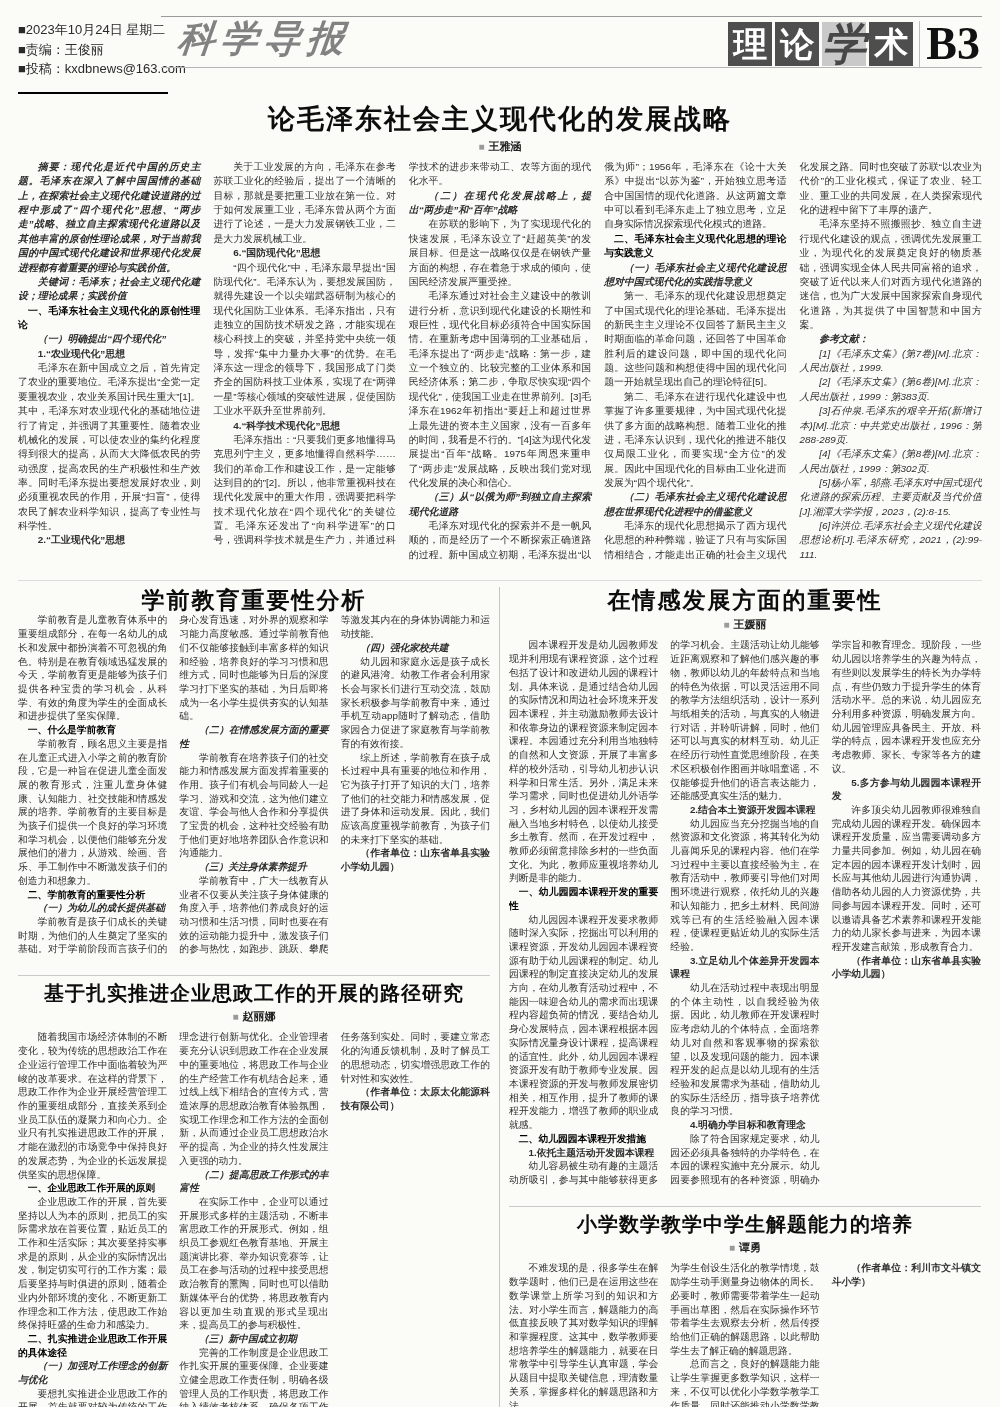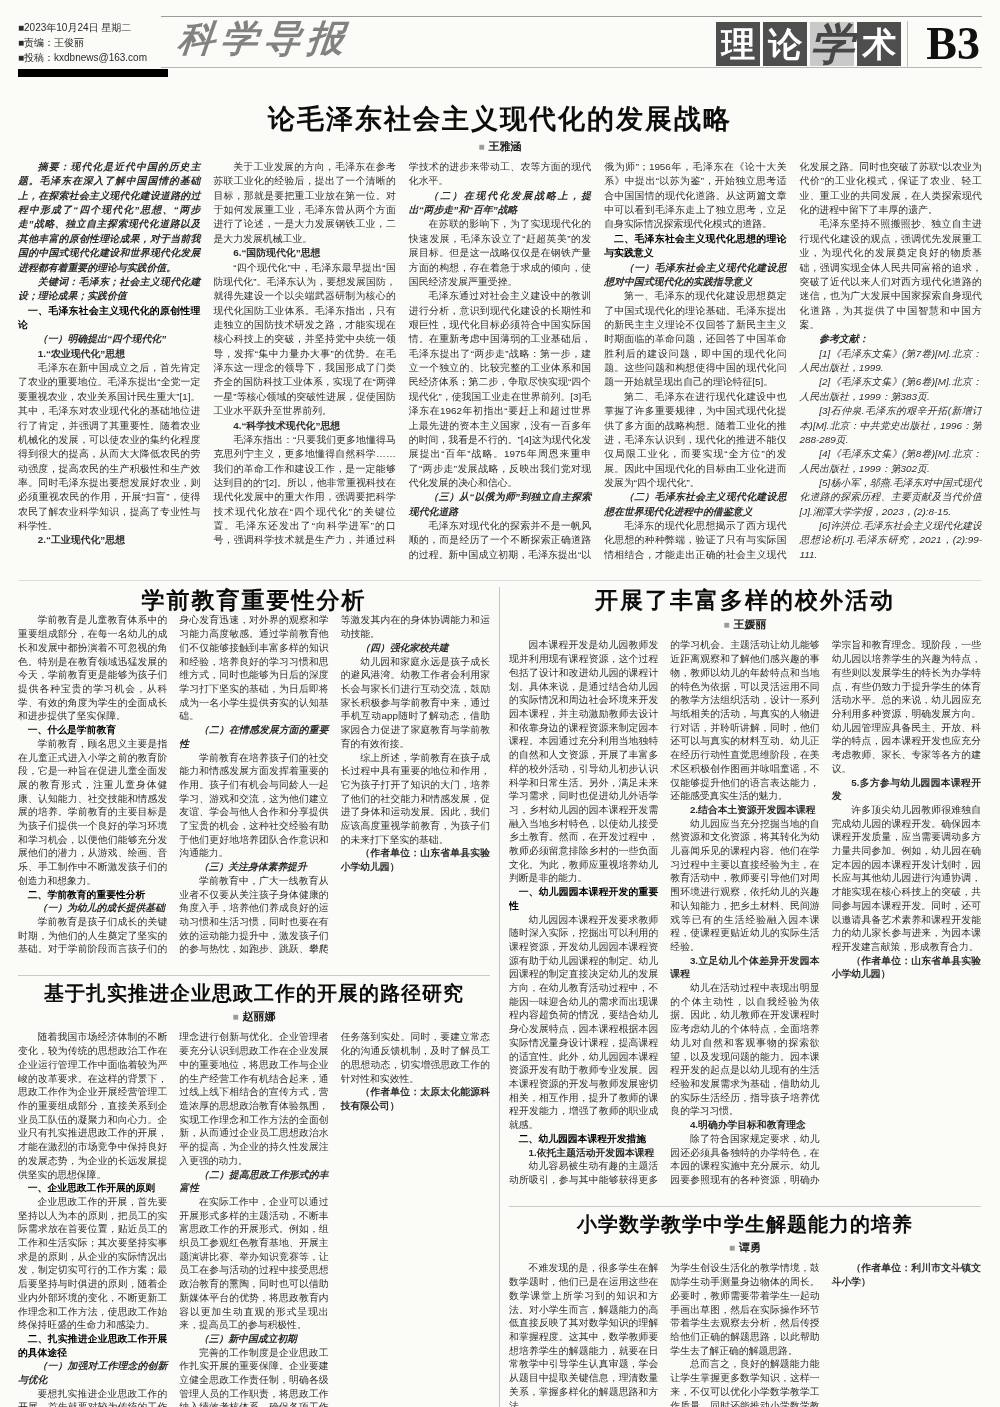--- a/index.html
+++ b/index.html
@@ -10,22 +10,22 @@
     color:#2e2e2e;
     overflow:hidden;
   }
   .page{box-sizing:border-box;width:1000px;height:1407px;padding:8px 18px 10px;position:relative;}
 
   
   .header{position:relative;height:60px;}
   .hline-top{position:absolute;left:143px;right:0;top:8px;height:1px;background:#9a9a9a;}
   .header-left{
     position:absolute;left:0;top:12px;width:150px;
-    font-size:10px;line-height:1.5;color:#2a2a2a;
-    border-bottom:8px solid #000000;padding-bottom:4px;white-space:nowrap;
+    font-size:13px;line-height:1.5;color:#2a2a2a;
+    border-bottom:2px solid #000000;padding-bottom:13px;white-space:nowrap;
   }
   .masthead{
     position:absolute;left:160px;top:6px;
     font-family:"DejaVu Serif","Liberation Serif",serif;
     font-style:italic;font-weight:bold;
     font-size:37px;color:#828282;letter-spacing:6px;
     transform:skewX(-6deg);
   }
   .section-label{position:absolute;right:2px;top:13px;display:flex;align-items:center;}
   .blk{
@@ -34,21 +34,21 @@
     font-size:34px;font-weight:bold;line-height:1;
   }
   .blk.dark{background:#4e4e4e;color:#ffffff;}
   .blk.light{
     background:#c9c9c9;color:#474747;
     font-family:"DejaVu Serif",serif;font-style:italic;font-size:44px;overflow:visible;
   }
   .pageno{
     font-family:"Liberation Serif","DejaVu Serif",serif;
     font-size:46px;font-weight:bold;color:#111;
-    margin-left:6px;border-left:1px solid #bbb;padding-left:18px;line-height:1;
+    margin-left:6px;border-left:1px solid #bbb;padding-left:6px;line-height:1;
   }
   .hline-bottom{position:absolute;left:143px;right:0;top:59px;height:1px;background:#b5b5b5;}
 
   
   .title{
     text-align:center;font-weight:bold;color:#0d0d0d;
     letter-spacing:2px;margin:0;line-height:1.15;
   }
   .byline{
     text-align:center;font-size:11px;font-weight:bold;color:#222;
@@ -195,39 +195,39 @@
             <p class="para t-p">完善的工作制度是企业思政工作扎实开展的重要保障。企业要建立健全思政工作责任制，明确各级管理人员的工作职责，将思政工作纳入绩效考核体系，确保各项工作任务落到实处。同时，要建立常态化的沟通反馈机制，及时了解员工的思想动态，切实增强思政工作的针对性和实效性。</p>
             <p class="para t-author-unit">（作者单位：太原太化能源科技有限公司）</p>
           </div>
       </section>
     </div>
 
     <div class="vrule"></div>
 
     <div class="half">
       <section>
-        <h2 class="title title-mid">开展了丰富多样的校外活动</h2>
+        <h2 class="title title-mid">在情感发展方面的重要性</h2>
         <div class="byline">
           <span class="marker">■</span><span>王媛丽</span>
         </div>
         <div class="cols cols3 kg-cols">
             <p class="para t-p">园本课程开发是幼儿园教师发现并利用现有课程资源，这个过程包括了设计和改进幼儿园的课程计划。具体来说，是通过结合幼儿园的实际情况和周边社会环境来开发园本课程，并主动激励教师去设计和依靠身边的课程资源来制定园本课程。本园通过充分利用当地独特的自然和人文资源，开展了丰富多样的校外活动，引导幼儿初步认识科学和日常生活。另外，满足未来学习需求，同时也促进幼儿外语学习，乡村幼儿园的园本课程开发需融入当地乡村特色，以使幼儿接受乡土教育。然而，在开发过程中，教师必须留意排除乡村的一些负面文化。为此，教师应重视培养幼儿判断是非的能力。</p>
             <p class="para t-h1">一、幼儿园园本课程开发的重要性</p>
             <p class="para t-p">幼儿园园本课程开发要求教师随时深入实际，挖掘出可以利用的课程资源，开发幼儿园园本课程资源有助于幼儿园课程的制定。幼儿园课程的制定直接决定幼儿的发展方向，在幼儿教育活动过程中，不能因一味迎合幼儿的需求而出现课程内容超负荷的情况，要结合幼儿身心发展特点，园本课程根据本园实际情况量身设计课程，提高课程的适宜性。此外，幼儿园园本课程资源开发有助于教师专业发展。园本课程资源的开发与教师发展密切相关，相互作用，提升了教师的课程开发能力，增强了教师的职业成就感。</p>
             <p class="para t-h1">二、幼儿园园本课程开发措施</p>
             <p class="para t-h3">1.依托主题活动开发园本课程</p>
             <p class="para t-p">幼儿容易被生动有趣的主题活动所吸引，参与其中能够获得更多的学习机会。主题活动让幼儿能够近距离观察和了解他们感兴趣的事物，教师以幼儿的年龄特点和当地的特色为依据，可以灵活运用不同的教学方法组织活动，设计一系列与纸相关的活动，与真实的人物进行对话，并聆听讲解，同时，他们还可以与真实的材料互动。幼儿正在经历行动性直觉思维阶段，在美术区积极创作图画并咏唱童谣，不仅能够提升他们的语言表达能力，还能感受真实生活的魅力。</p>
             <p class="para t-h3">2.结合本土资源开发园本课程</p>
             <p class="para t-p">幼儿园应当充分挖掘当地的自然资源和文化资源，将其转化为幼儿喜闻乐见的课程内容。他们在学习过程中主要以直接经验为主，在教育活动中，教师要引导他们对周围环境进行观察，依托幼儿的兴趣和认知能力，把乡土材料、民间游戏等已有的生活经验融入园本课程，使课程更贴近幼儿的实际生活经验。</p>
             <p class="para t-h3">3.立足幼儿个体差异开发园本课程</p>
             <p class="para t-p">幼儿在活动过程中表现出明显的个体主动性，以自我经验为依据。因此，幼儿教师在开发课程时应考虑幼儿的个体特点，全面培养幼儿对自然和客观事物的探索欲望，以及发现问题的能力。园本课程开发的起点是以幼儿现有的生活经验和发展需求为基础，借助幼儿的实际生活经历，指导孩子培养优良的学习习惯。</p>
             <p class="para t-h3">4.明确办学目标和教育理念</p>
             <p class="para t-p">除了符合国家规定要求，幼儿园还必须具备独特的办学特色，在本园的课程实施中充分展示。幼儿园要参照现有的各种资源，明确办学宗旨和教育理念。现阶段，一些幼儿园以培养学生的兴趣为特点，有些则以发展学生的特长为办学特点，有些仍致力于提升学生的体育活动水平。总的来说，幼儿园应充分利用多种资源，明确发展方向。幼儿园管理应具备民主、开放、科学的特点，园本课程开发也应充分考虑教师、家长、专家等各方的建议。</p>
             <p class="para t-h3">5.多方参与幼儿园园本课程开发</p>
-            <p class="para t-p">许多顶尖幼儿园教师很难独自完成幼儿园的课程开发。确保园本课程开发质量，应当需要调动多方力量共同参加。例如，幼儿园在确定本园的园本课程开发计划时，园长应与其他幼儿园进行沟通协调，才能实现在核心科技上的突破，共同参与园本课程开发。同时，还可以邀请具备艺术素养和课程开发能力的幼儿家长参与进来，为园本课程开发建言献策，形成教育合力。</p>
+            <p class="para t-p">许多顶尖幼儿园教师很难独自完成幼儿园的课程开发。确保园本课程开发质量，应当需要调动多方力量共同参加。例如，幼儿园在确定本园的园本课程开发计划时，园长应与其他幼儿园进行沟通协调，借助各幼儿园的人力资源优势，共同参与园本课程开发。同时，还可以邀请具备艺术素养和课程开发能力的幼儿家长参与进来，为园本课程开发建言献策，形成教育合力。</p>
             <p class="para t-author-unit">（作者单位：山东省单县实验小学幼儿园）</p>
           </div>
       </section>
 
       <hr class="hdiv">
 
       <section>
         <h2 class="title title-small">小学数学教学中学生解题能力的培养</h2>
         <div class="byline">
           <span class="marker">■</span><span>谭勇</span>

